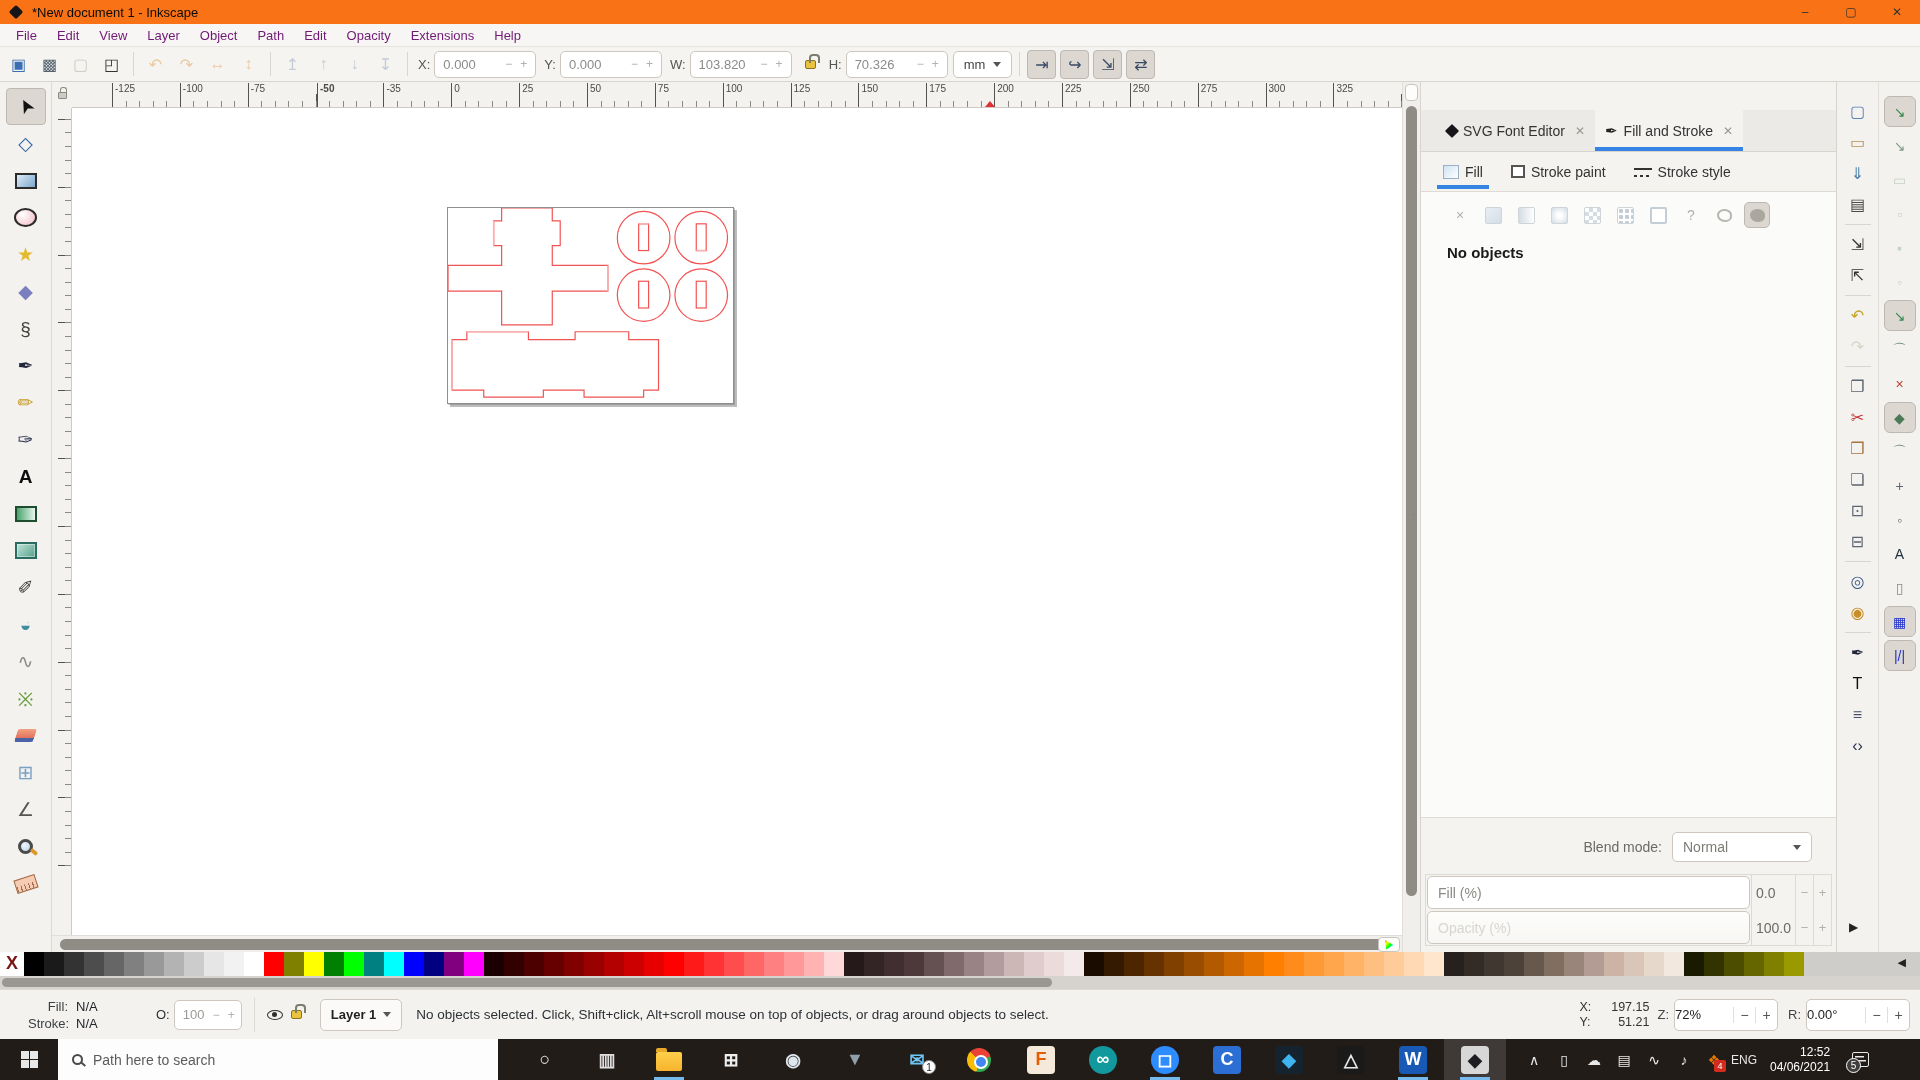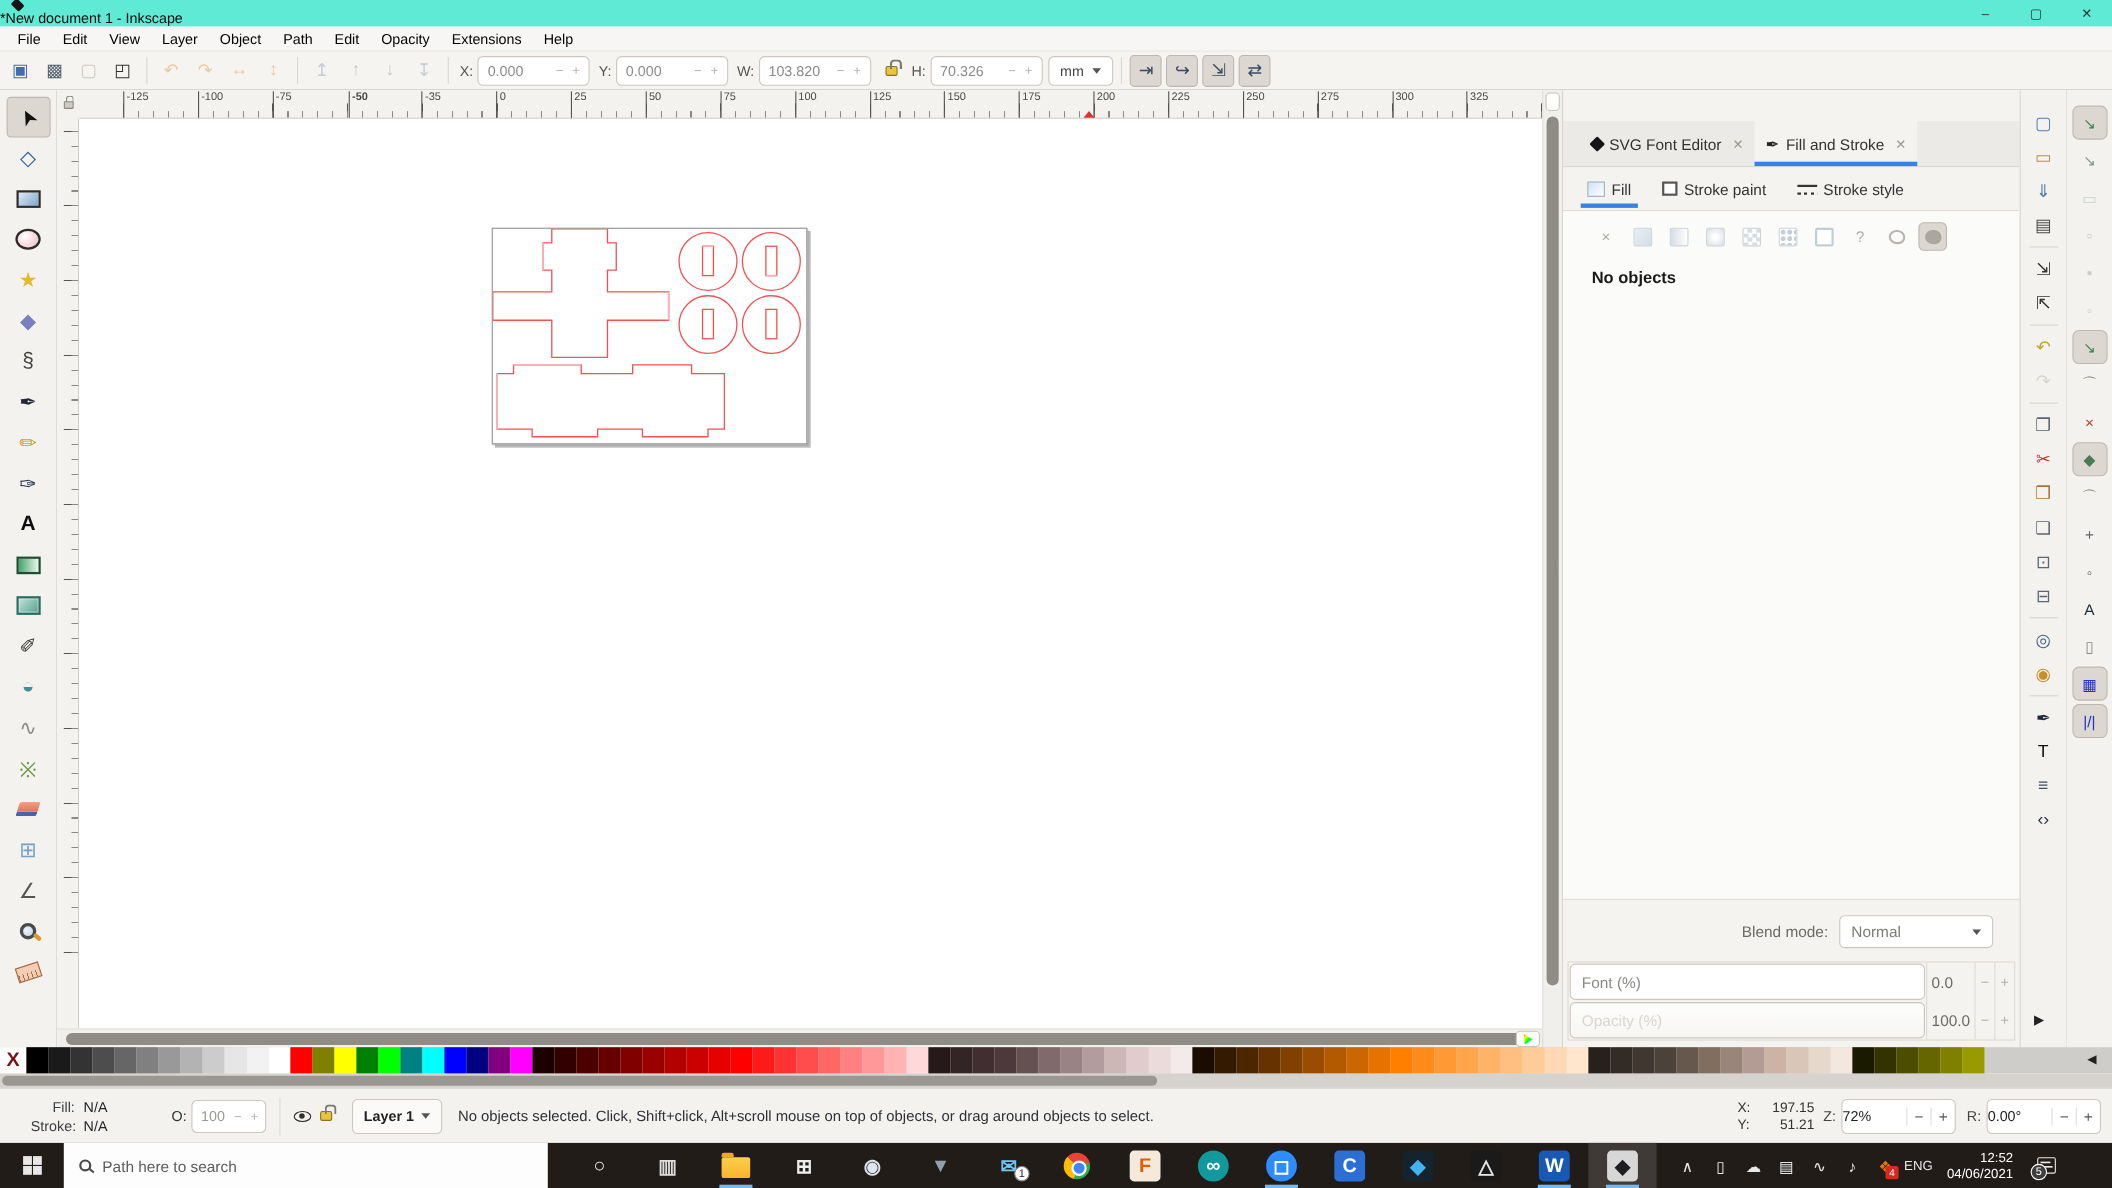--- a/index.html
+++ b/index.html
@@ -1,29 +1,29 @@
 <!DOCTYPE html>
 <html><head>
 <meta charset="utf-8">
 <style>
   * { margin:0; padding:0; box-sizing:border-box; }
   html,body { width:1920px; height:1080px; overflow:hidden; background:#fff;
               font-family:"Liberation Sans", sans-serif; -webkit-font-smoothing:antialiased; }
   #app { width:1920px; height:1080px; display:flex; flex-direction:column; }
 
   
-  #titlebar { height:24px; background:#5eead4; display:flex; font-size:13px; color:#111; position:relative;flex-direction:column; }
+  #titlebar { height:24px; background:#f97316; display:flex; align-items:center; font-size:13px; color:#111; position:relative; }
   .app-icon { width:12px; height:12px; background:#15151a; transform:rotate(45deg) scale(.85); margin:0 10px 0 10px; border-radius:2px; }
   #title-text { font-size:13px; color:#0a0a0a; }
   #win-controls { position:absolute; right:0; top:0; height:24px; display:flex; }
   .win-btn { width:46px; height:24px; display:flex; align-items:center; justify-content:center; font-size:12px; color:#333; }
 
   
   #menubar { height:23px; background:#f7f6f4; display:flex; align-items:center; padding-left:6px; border-bottom:1px solid #e7e4e0; }
-  .menu-item { padding:2px 10px; font-size:13px; color:#000000; }
+  .menu-item { padding:2px 10px; font-size:13px; color:#701a75; }
 
   
   #toolbar { height:35px; background:#f5f4f1; border-bottom:1px solid #d8d4cf; display:flex; align-items:center; padding-left:4px; gap:2px; }
   .tbtn { width:29px; height:29px; display:flex; align-items:center; justify-content:center; font-size:16px; border-radius:4px; }
   .tbtn.pressed { background:#dcd7d1; border:1px solid #bdb8b1; }
   .tsep { width:1px; height:24px; background:#d9d5d0; margin:0 5px; }
   .tfield { display:flex; align-items:center; gap:4px; margin:0 3px; }
   .tfield .flabel { font-size:13px; color:#555; }
   .fieldbox { display:flex; align-items:center; background:#fff; border:1px solid #cdc7c0; border-radius:5px; height:27px; padding:0 4px 0 8px; }
   .fieldbox .fval { font-size:13px; color:#8b8b8b; min-width:58px; }
@@ -508,21 +508,21 @@
       <div id="dock-bottom">
         <div id="blend-row">
           <span id="blend-label">Blend mode:</span>
           <span id="blend-select">
             <span>Normal</span>
             <span class="caret"></span>
           </span>
         </div>
         <div id="fx-box">
           <div class="fx-row">
-            <span class="fx-slider">Font (%)</span>
+            <span class="fx-slider">Fill (%)</span>
             <span class="fx-val">0.0</span>
             <span class="fx-spin">−</span>
             <span class="fx-spin">+</span>
           </div>
           <div class="fx-row">
             <span class="fx-slider filled">Opacity (%)</span>
             <span class="fx-val">100.0</span>
             <span class="fx-spin">−</span>
             <span class="fx-spin">+</span>
           </div>

